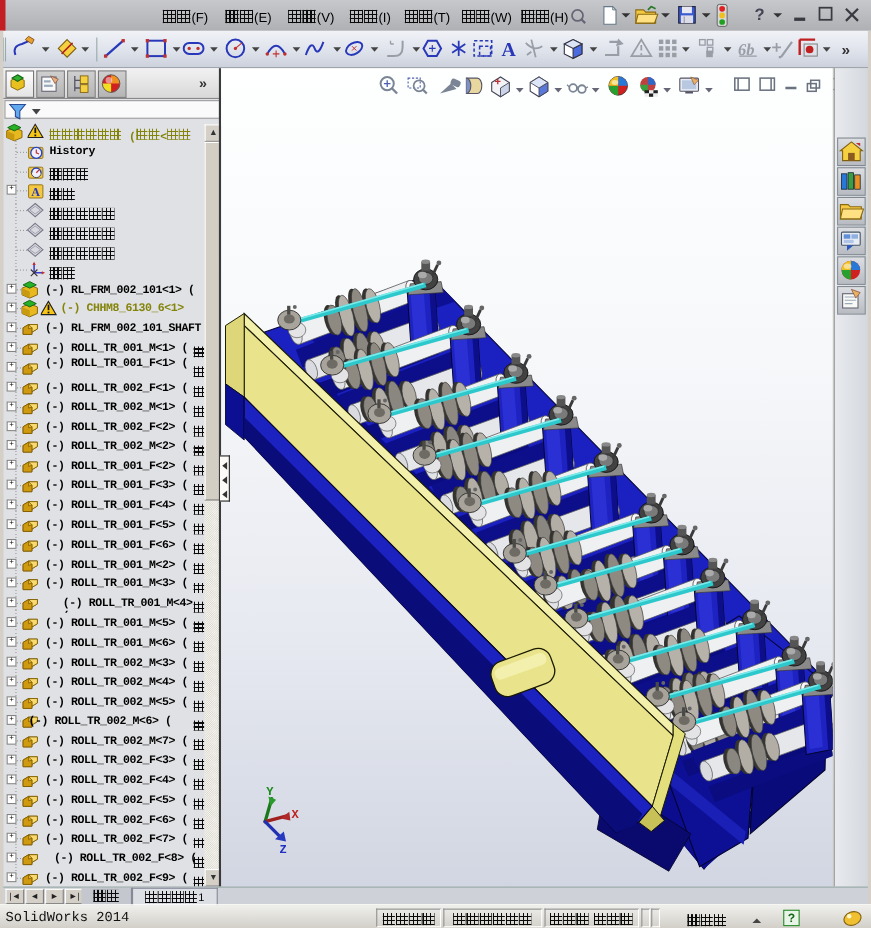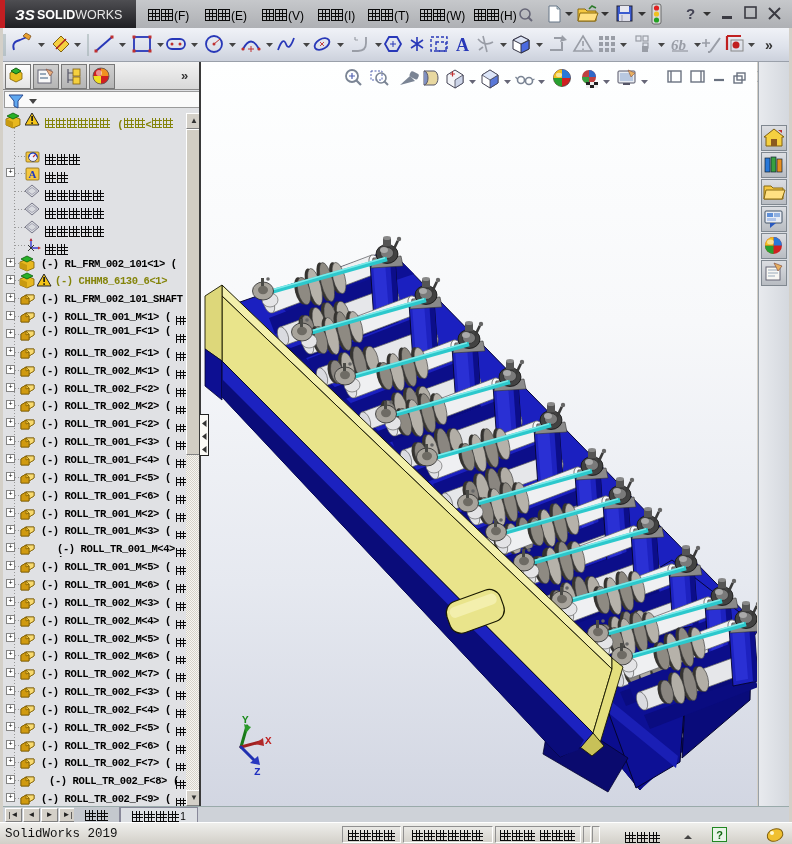--- a/index.html
+++ b/index.html
@@ -51,24 +51,20 @@
 
 #btabs{left:3px;top:806px;width:786px;height:16px;background:#ced2d8;border-top:1px solid #9aa}
 .navb{position:absolute;top:1px;width:17px;height:14px;background:#d4d0c8;border:1px solid;border-color:#fff #808080 #808080 #fff;font-size:8px;text-align:center;line-height:12px;color:#222}
 .btab{position:absolute;top:0;height:16px;font-size:11px;text-align:center;padding-top:2px}
 
 #sbar{left:0;top:822px;width:792px;height:22px;background:linear-gradient(#efefec,#d2cfc8);border-top:1px solid #fff}
 .scell{position:absolute;top:3px;height:17px;border:1px solid;border-color:#909090 #fff #fff #909090;font-size:12px;text-align:center;padding-top:1px}
 </style></head><body>
 <div class="abs" id="title">
 <div class="abs" id="redstripe"></div>
-<div class="abs" id="logo"><svg width="131" height="28">
-<text x="10" y="20" font-family="Liberation Sans" font-size="15" font-weight="bold" font-style="italic" fill="#fff">ЗS</text>
-<text x="32" y="19" font-family="Liberation Sans" font-size="12.5" font-weight="bold" fill="#fff">SOLID<tspan font-weight="normal" fill="#e8e8e8">WORKS</tspan></text>
-</svg></div>
 <span class="mi" style="left:148px"><b class="k"></b><b class="k"></b><span class="lt">(F)</span></span>
 <span class="mi" style="left:205px"><b class="k"></b><b class="k"></b><span class="lt">(E)</span></span>
 <span class="mi" style="left:262px"><b class="k"></b><b class="k"></b><span class="lt">(V)</span></span>
 <span class="mi" style="left:318px"><b class="k"></b><b class="k"></b><span class="lt">(I)</span></span>
 <span class="mi" style="left:368px"><b class="k"></b><b class="k"></b><span class="lt">(T)</span></span>
 <span class="mi" style="left:420px"><b class="k"></b><b class="k"></b><span class="lt">(W)</span></span>
 <span class="mi" style="left:474px"><b class="k"></b><b class="k"></b><span class="lt">(H)</span></span>
 <svg class="abs" style="left:517px;top:6px" width="18" height="18">
       <circle cx="8" cy="8" r="5" fill="none" stroke="#667" stroke-width="1.6"></circle>
       <line x1="11" y1="11" x2="15" y2="15" stroke="#667" stroke-width="2"></line>
@@ -279,20 +275,29 @@
       </svg>
       <span style="position:absolute;left:20px;top:1px">
         <svg class="abs" style="left:0px;top:0px" width="16" height="16">
           <polygon points="7,1 14,13 0,13" fill="#f5c518" stroke="#222" stroke-width="1"></polygon>
           <rect x="6.3" y="4" width="1.6" height="5" fill="#111"></rect>
           <rect x="6.3" y="10.3" width="1.6" height="1.6" fill="#111"></rect>
         </svg>
       </span>
       <span class="abs" style="left:40px;top:3px;white-space:nowrap"><b class="ko"></b><b class="ko"></b><b class="ko"></b><b class="ko"></b><b class="ko"></b><b class="ko"></b><span class="tname tolive" style="letter-spacing:0">&nbsp;(</span><b class="ko"></b><b class="ko"></b><span class="tname tolive" style="letter-spacing:0">&lt;</span><b class="ko"></b><b class="ko"></b></span>
     </div>
+    <div class="abs" style="left:0;top:66.7px;height:18px;width:183px">
+      <div class="abs" style="left:12px;top:9px;width:10px;height:1px;background:repeating-linear-gradient(90deg,#999 0,#999 1px,transparent 1px,transparent 3px)"></div>
+      <svg class="abs" style="left:21px;top:1px" width="18" height="18">
+        <rect x="2" y="4" width="13" height="10" rx="1" fill="#f5c842" stroke="#8a6a10" stroke-width="0.8"></rect>
+        <circle cx="9" cy="9" r="5" fill="#f0f0ff" stroke="#2244cc" stroke-width="1.2"></circle>
+        <path d="M9,6 v3 l2.5,1" stroke="#c03030" stroke-width="1.1" fill="none"></path>
+      </svg>
+      <span class="tname abs" style="left:42px;top:3px">History</span>
+    </div>
     <div class="abs" style="left:0;top:84.5px;height:18px;width:183px">
       <div class="abs" style="left:12px;top:9px;width:10px;height:1px;background:repeating-linear-gradient(90deg,#999 0,#999 1px,transparent 1px,transparent 3px)"></div>
       <svg class="abs" style="left:21px;top:1px" width="18" height="18">
         <rect x="2" y="4" width="13" height="10" rx="1" fill="#f5c842" stroke="#8a6a10" stroke-width="0.8"></rect>
         <circle cx="9" cy="9" r="4.5" fill="#eef" stroke="#445" stroke-width="0.9"></circle>
         <path d="M9,9 L12,6" stroke="#c03030" stroke-width="1.1"></path>
         <path d="M5,9 a4,4 0 0 1 8,0" fill="none" stroke="#2244cc" stroke-width="1"></path>
       </svg>
       <span class="abs" style="left:42px;top:4px;white-space:nowrap"><b class="k3"></b><b class="k3"></b><b class="k3"></b></span>
     </div>
@@ -584,21 +589,21 @@
       <span class="abs" style="left:173px;top:5px"><b class="k2"></b></span>
     </div>
     <div class="abs" style="left:0;top:584.3px;height:18px;width:183px;overflow:hidden">
       <div class="abs" style="left:12px;top:9px;width:8px;height:1px;background:repeating-linear-gradient(90deg,#999 0,#999 1px,transparent 1px,transparent 3px)"></div>
       <div class="exp" style="top:4px">+</div>
       <svg class="abs" style="left:16px;top:1px" width="18" height="18">
         <polygon points="2,8 7,5 15,5 15,9 10,12 10,14 2,14" fill="#f0c030" stroke="#7a5a00" stroke-width="0.9"></polygon>
         <polygon points="7,5 15,5 15,9 10,12 10,8" fill="#f8da70" stroke="#7a5a00" stroke-width="0.7"></polygon>
         <polygon points="2,8 7,5 7,9 10,8 10,14 2,14" fill="#d09a10" stroke="#7a5a00" stroke-width="0.7"></polygon>
       </svg>
-      <span class="tname abs" style="left:38px;top:4px">(-)&nbsp;ROLL_TR_002_M&lt;6&gt; (</span>
+      <span class="tname abs" style="left:23px;top:4px">(-)&nbsp;ROLL_TR_002_M&lt;6&gt; (</span>
       <span class="abs" style="left:173px;top:5px"><b class="k2"></b></span>
     </div>
     <div class="abs" style="left:0;top:602.1px;height:18px;width:183px;overflow:hidden">
       <div class="abs" style="left:12px;top:9px;width:8px;height:1px;background:repeating-linear-gradient(90deg,#999 0,#999 1px,transparent 1px,transparent 3px)"></div>
       <div class="exp" style="top:4px">+</div>
       <svg class="abs" style="left:16px;top:1px" width="18" height="18">
         <polygon points="2,8 7,5 15,5 15,9 10,12 10,14 2,14" fill="#f0c030" stroke="#7a5a00" stroke-width="0.9"></polygon>
         <polygon points="7,5 15,5 15,9 10,12 10,8" fill="#f8da70" stroke="#7a5a00" stroke-width="0.7"></polygon>
         <polygon points="2,8 7,5 7,9 10,8 10,14 2,14" fill="#d09a10" stroke="#7a5a00" stroke-width="0.7"></polygon>
       </svg>
@@ -1349,21 +1354,21 @@
 <div class="abs" id="lbord"></div>
 <div class="abs" id="btabs">
 <div class="navb" style="left:2px">|◄</div>
 <div class="navb" style="left:20px">◄</div>
 <div class="navb" style="left:38px">►</div>
 <div class="navb" style="left:56px">►|</div>
 <div class="btab" style="left:71px;width:46px;background:#c4c8ce;border-right:1px solid #889"><b class="k3"></b><b class="k3"></b></div>
 <div class="btab" style="left:117px;width:78px;background:#dcdfe3;border:1px solid #889;border-bottom:none"><b class="k3"></b><b class="k3"></b><b class="k3"></b><b class="k3"></b><span style="font-size:10px">1</span></div>
 </div>
 <div class="abs" id="sbar">
-<span class="abs mono" style="left:5px;top:4px;font-size:12.5px;color:#111">SolidWorks 2019</span>
+<span class="abs mono" style="left:5px;top:4px;font-size:12.5px;color:#111">SolidWorks 2014</span>
 <div class="scell" style="left:342px;width:59px"><b class="k3"></b><b class="k3"></b><b class="k3"></b><b class="k3"></b></div>
 <div class="scell" style="left:403px;width:90px"><b class="k3"></b><b class="k3"></b><b class="k3"></b><b class="k3"></b><b class="k3"></b><b class="k3"></b></div>
 <div class="scell" style="left:495px;width:86px"><b class="k3"></b><b class="k3"></b><b class="k3"></b>&nbsp;<b class="k3"></b><b class="k3"></b><b class="k3"></b></div>
 <div class="scell" style="left:583px;width:8px"></div>
 <div class="scell" style="left:592px;width:8px"></div>
 <div class="abs" style="left:625px;top:5px"><b class="k3"></b><b class="k3"></b><b class="k3"></b></div>
 <div class="abs" style="left:684px;top:8px;border:4px solid transparent;border-bottom-color:#444"></div>
 <div class="abs" style="left:712px;top:4px;width:15px;height:15px;background:#e8f4e8;border:1px solid #282;color:#161;font-size:11px;font-weight:bold;text-align:center;line-height:14px">?</div>
 <svg class="abs" style="left:764px;top:3px" width="24" height="17">
       <ellipse cx="11" cy="9" rx="8" ry="6" fill="#f0c030" stroke="#806010" stroke-width="1" transform="rotate(-20 11 9)"></ellipse>

